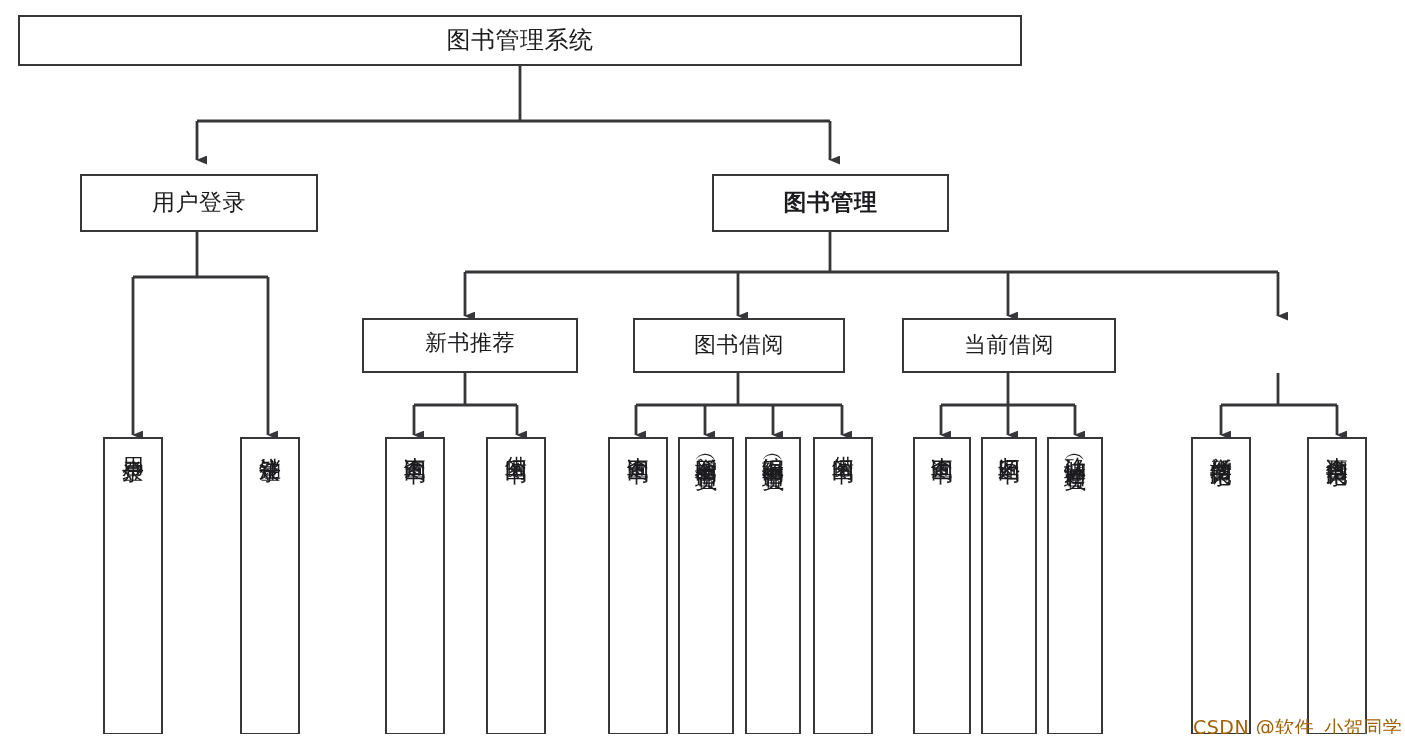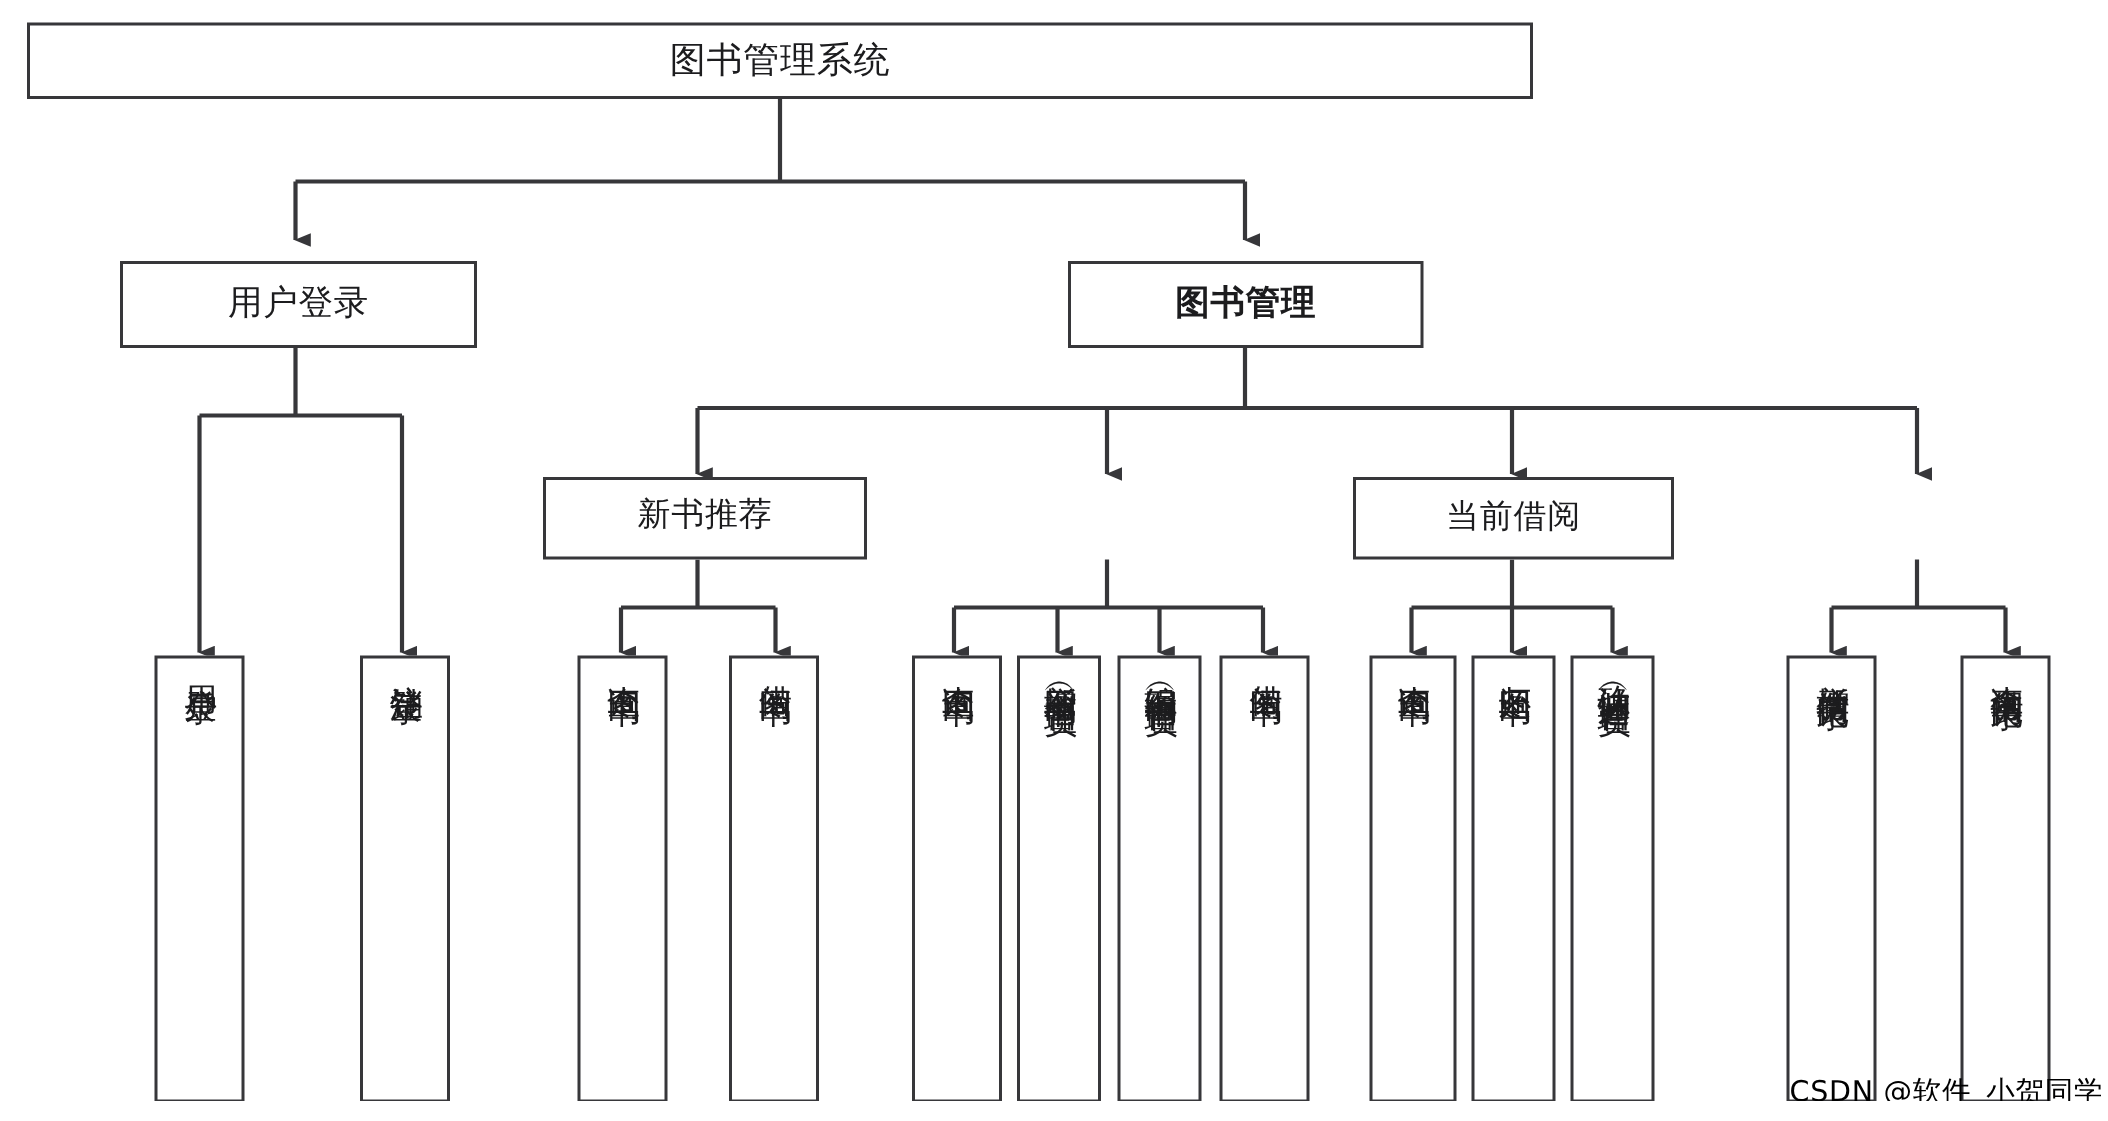--- a/index.html
+++ b/index.html
@@ -56,21 +56,21 @@
     font-size: 22px;
     line-height: 1.28;
     letter-spacing: 2px;
     text-align: center;
     color: #1c1c1e;
     white-space: nowrap;
   }
   .watermark {
     position: absolute;
     font-size: 19px;
-    color: #000000;
+    color: #a16207;
     white-space: nowrap;
     letter-spacing: 0.5px;
     font-family: "DejaVu Sans", "Liberation Sans", sans-serif;
   }
 </style>
 </head>
 <body>
 
 <div id="canvas">
 
@@ -131,20 +131,23 @@
   <div class="node-box level2" style="left:80px; top:174px; width:238px; height:58px;">
     <span class="node-label-h">用户登录</span>
   </div>
   <div class="node-box level2" style="left:712px; top:174px; width:237px; height:58px;font-weight:bold;">
     <span class="node-label-h">图书管理</span>
   </div>
 
   <div class="node-box level3" style="left:362px; top:318px; width:216px; height:55px;font-family:Liberation Mono, monospace;">
     <span class="node-label-h">新书推荐</span>
   </div>
+  <div class="node-box level3" style="left:633px; top:318px; width:212px; height:55px;">
+    <span class="node-label-h">图书借阅</span>
+  </div>
   <div class="node-box level3" style="left:902px; top:318px; width:214px; height:55px;justify-content:center;">
     <span class="node-label-h">当前借阅</span>
   </div>
 
   <div class="node-box leaf" style="left:103px; top:437px; width:60px; height:298px;">
     <span class="node-label-v">用户登录</span>
   </div>
   <div class="node-box leaf" style="left:240px; top:437px; width:60px; height:298px;">
     <span class="node-label-v">注销登录</span>
   </div>

